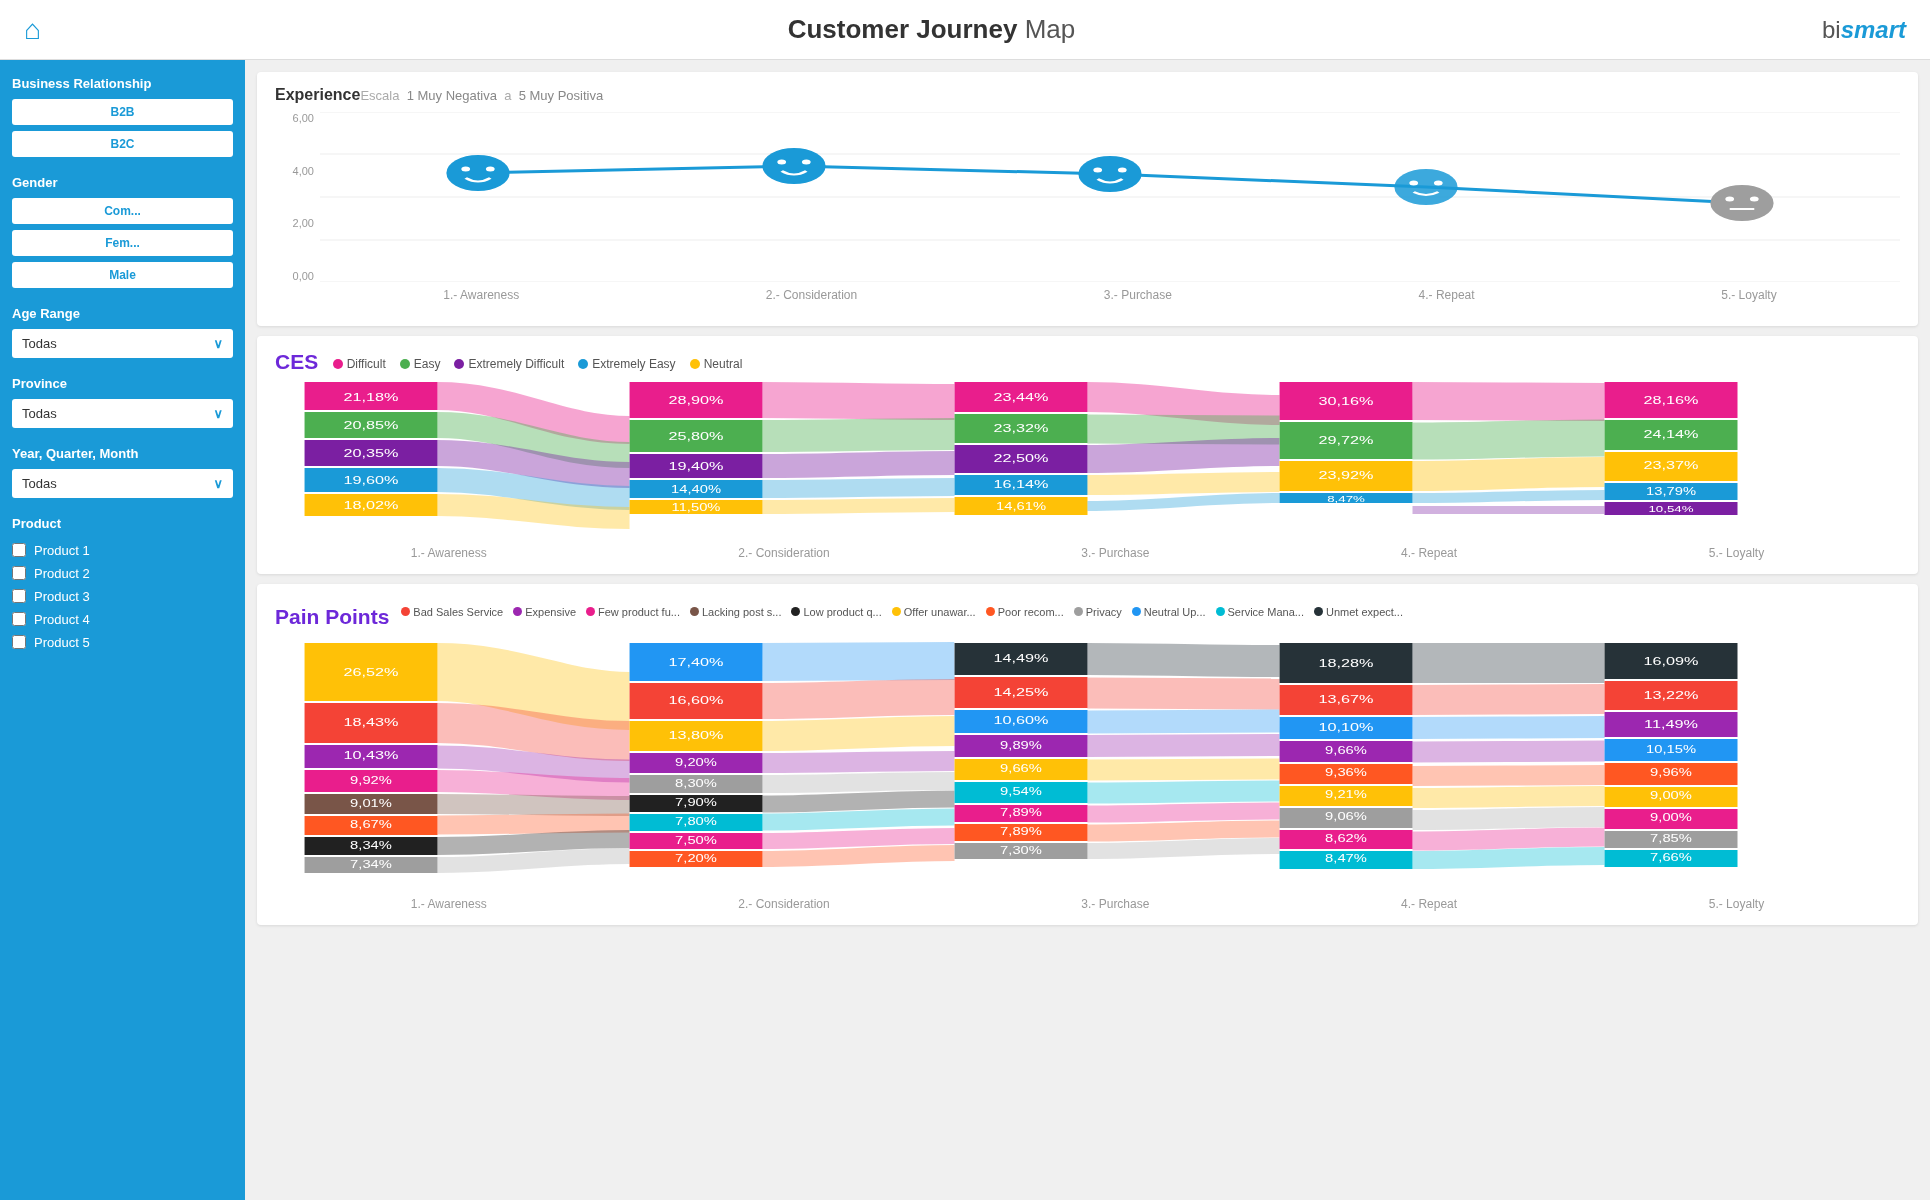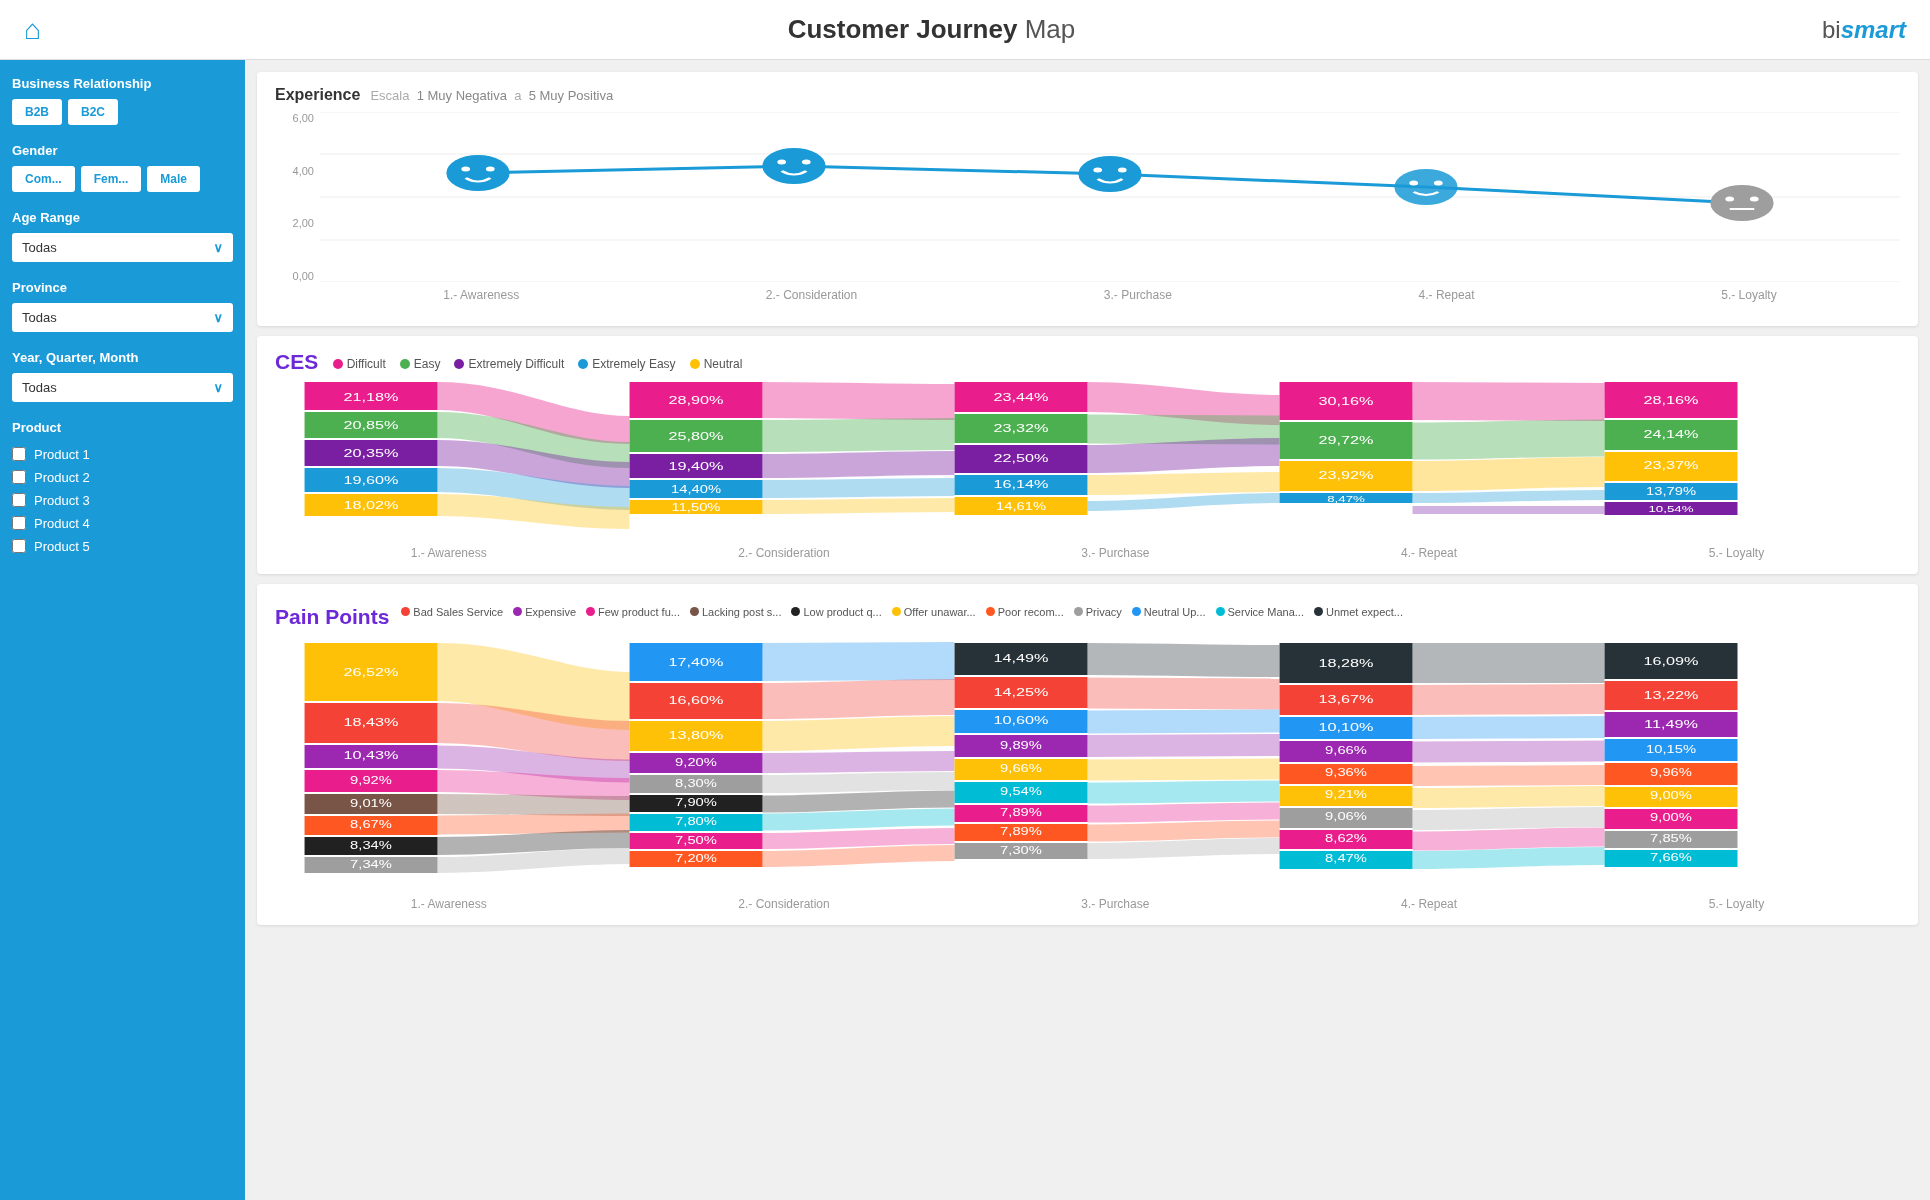--- a/index.html
+++ b/index.html
@@ -8,37 +8,37 @@
     
     .header { background: white; display: flex; align-items: center; justify-content: space-between; padding: 8px 24px; border-bottom: 1px solid #ddd; height: 60px; }
     
     
     .layout { display: flex; flex: 1; overflow: hidden; }
     
     
     .sidebar { width: 245px; background: #1a9ad7; color: white; padding: 16px 12px; overflow-y: auto; flex-shrink: 0; }
     .filter-section { margin-bottom: 18px; }
     .filter-label { font-size: 13px; font-weight: 700; margin-bottom: 8px; color: white; }
-    .btn-group { display: flex; gap: 6px; flex-wrap: wrap; }
+    .btn-group { display: flex; gap: 6px; flex-wrap: wrap; flex-direction: column; }
     .filter-btn { background: rgba(255,255,255,0.25); border: 1px solid rgba(255,255,255,0.5); color: white; padding: 5px 12px; border-radius: 3px; cursor: pointer; font-size: 12px; }
     .filter-btn.active { background: white; color: #1a9ad7; font-weight: 600; }
     .filter-select { background: white; color: #333; border: none; padding: 7px 10px; border-radius: 3px; width: 100%; font-size: 13px; display: flex; align-items: center; justify-content: space-between; cursor: pointer; }
     .filter-select-arrow { color: #1a9ad7; font-weight: bold; }
     .product-list { margin-top: 6px; }
     .product-item { display: flex; gap: 8px; padding: 4px 0; font-size: 13px; cursor: pointer; }
     .product-item input[type="checkbox"] { width: 14px; height: 14px; cursor: pointer; }
     
     
     .main { flex: 1; overflow-y: auto; padding: 12px; background: #f0f0f0; display: flex; flex-direction: column; gap: 10px; }
     
     
     .card { background: white; border-radius: 4px; padding: 14px 18px; box-shadow: 0 1px 3px rgba(0,0,0,0.1); }
     
     
-    .experience-header { display: flex; align-items: baseline; gap: 10px; margin-bottom: 8px; }
+    .experience-header { display: flex; align-items: baseline; gap: 0; margin-bottom: 8px; }
     .exp-title { font-size: 16px; font-weight: 700; color: #333; }
     .exp-subtitle { font-size: 13px; color: #888; }
     .exp-subtitle em { font-style: normal; color: #aaa; }
     
     
     .section-title { font-size: 21px; font-weight: 700; color: #6d28d9; margin-bottom: 6px; display: inline; margin-top: 7px; }
     .legend { display: inline-flex; gap: 14px; margin-left: 10px; align-items: center; flex-wrap: wrap; }
     .legend-item { display: flex; align-items: center; gap: 4px; font-size: 12px; color: #555; }
     .legend-dot { width: 10px; height: 10px; border-radius: 50%; display: inline-block; }
     

